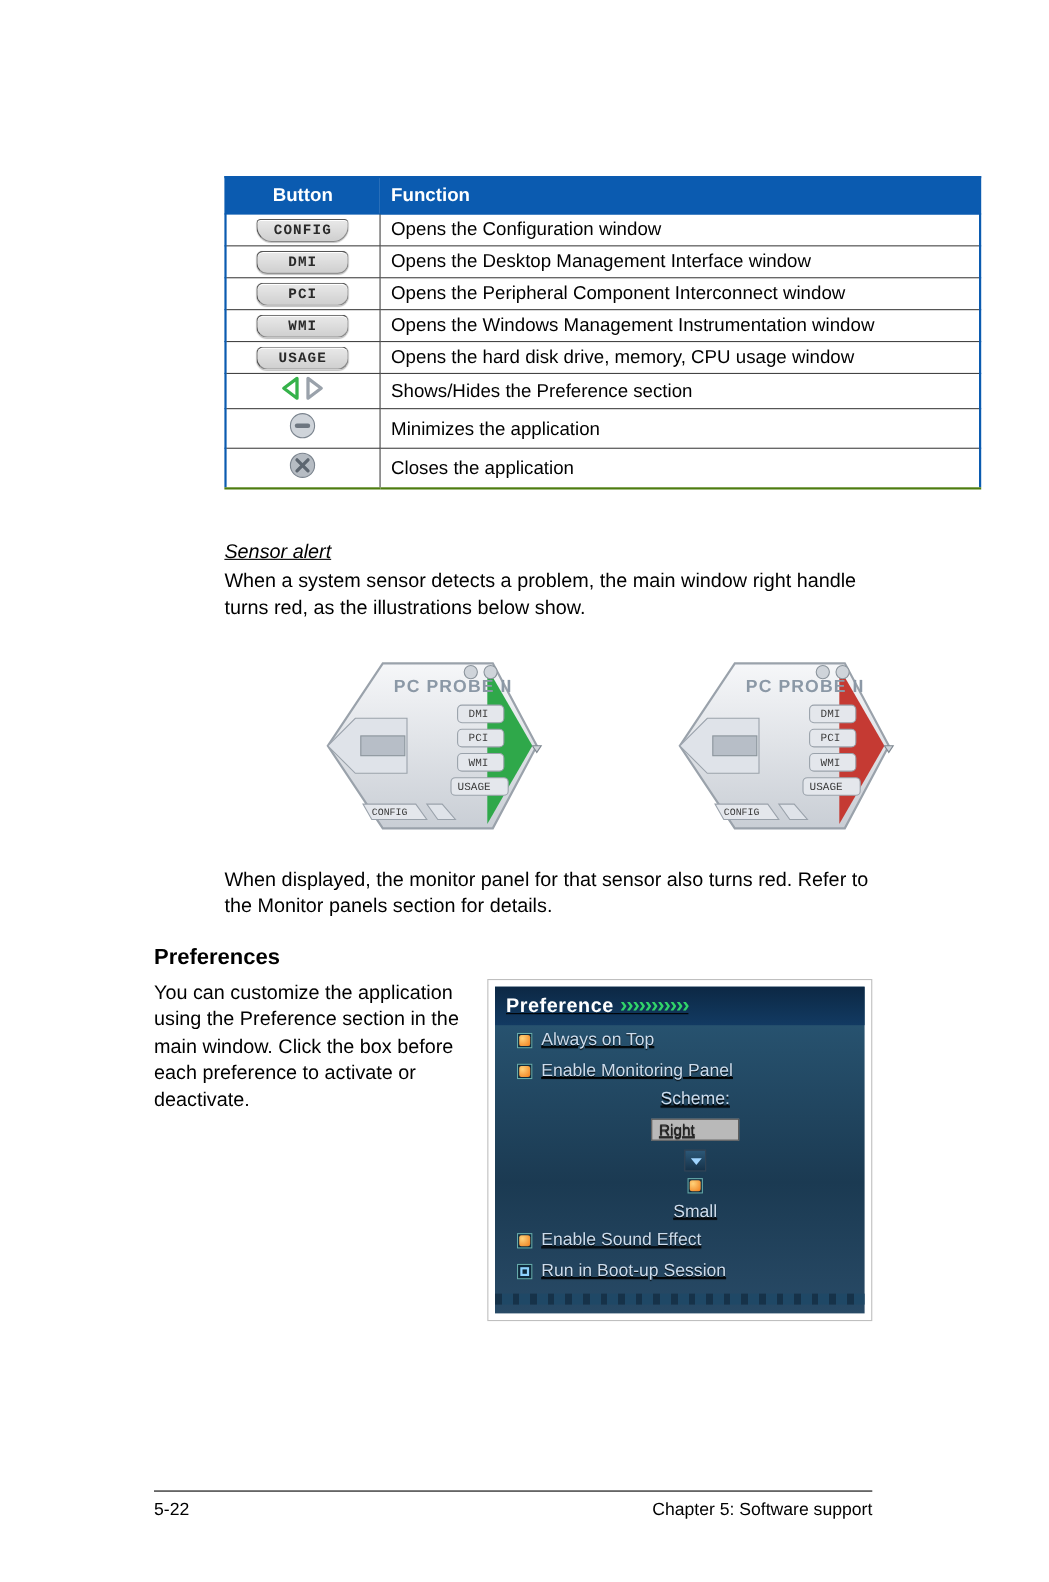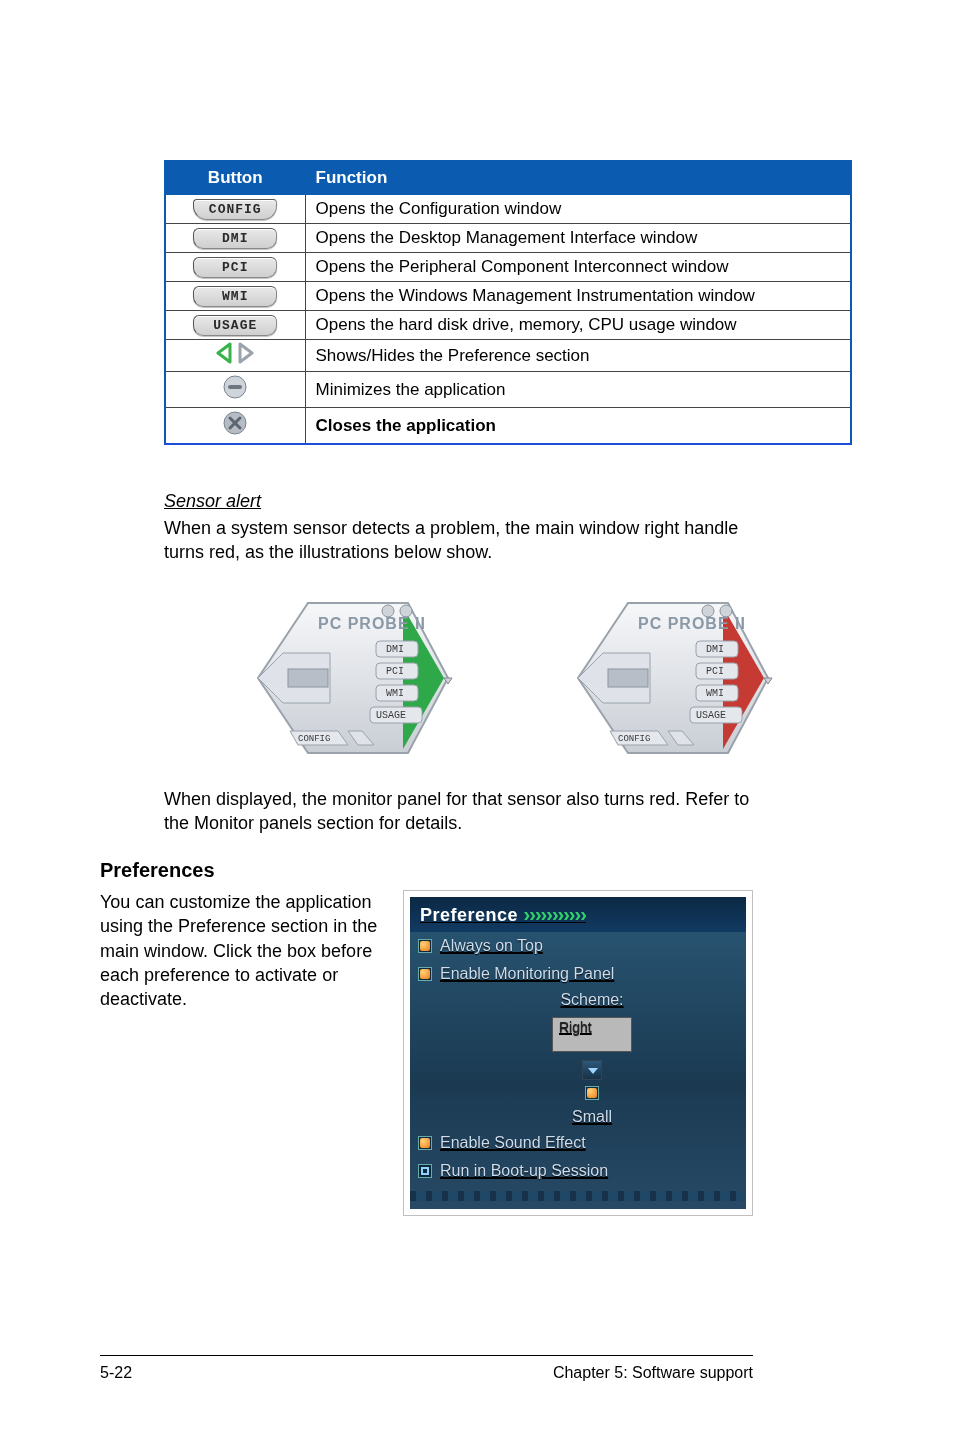--- a/index.html
+++ b/index.html
@@ -1,51 +1,51 @@
 <!DOCTYPE html>
 <html><head>
 <meta charset="utf-8">
 <style>
   * { box-sizing: border-box; margin: 0; padding: 0; }
   html, body { width: 954px; height: 1438px; background: #fff; font-family: Arial, Helvetica, sans-serif; color: #000; }
-  .page { width: 853px; height: 1438px; position: relative; padding: 160px 100px 0 100px; }
+  .page { width: 853px; height: 1438px; position: relative; padding: 160px 100px 0 100px; margin-left: 40px; }
   .content { margin-left: 64px; }
 
   table.btn-table { border-collapse: collapse; width: 688px; border: 2px solid #0b5bb0; }
   table.btn-table th { background: #0b5bb0; color: #fff; font-weight: bold; text-align: left; padding: 6px 10px; font-size: 17px; border: 1px solid #0b5bb0; }
   table.btn-table th.col-btn { width: 140px; text-align: center; }
   table.btn-table td { border: 1px solid #444; padding: 4px 10px; font-size: 17px; vertical-align: middle; }
   table.btn-table td.col-btn { text-align: center; padding: 2px; background: #fff; }
-  table.btn-table tr:last-child td { border-bottom: 2px solid #1d4ed8; font-weight: bold; }
+  table.btn-table tr:last-child td { border-bottom: 2px solid #4d7c0f; }
 
   .chip { display:inline-block; min-width:84px; padding:2px 10px; border:1px solid #888; border-top-color:#555; border-left-color:#555; border-radius:6px 6px 10px 10px; background:linear-gradient(#e9e9e9,#cfcfcf); font-family:"Courier New",monospace; font-weight:bold; font-size:13px; letter-spacing:1px; color:#2a2a2a; box-shadow:inset 0 1px 0 #fff,0 1px 1px rgba(0,0,0,.25); }
   .chip.tab { border-radius:4px 4px 14px 14px; }
 
   .report-icon svg { filter: drop-shadow(0 1px 1px rgba(0,0,0,.3)); }
 
   .sensor-heading { margin-top: 46px; font-size: 18px; font-style: italic; text-decoration: underline; }
   .para { font-size: 18px; line-height: 1.35; margin-top: 4px; }
 
   .hex-row { display:flex; gap:60px; margin: 18px 0 10px 34px; }
   .hex-wrap { width:260px; height:190px; position:relative; }
 
   .pref-heading { font-size: 20px; font-weight: bold; margin-top: 24px; }
   .pref-row { display:flex; gap:20px; margin-top:8px; align-items:flex-start; }
   .pref-text { flex:1; font-size:18px; line-height:1.35; }
 
   .pref-panel { width:350px; border:1px solid #bfbfbf; background:#fff; padding:6px;text-decoration:underline; }
   .pref-panel-inner { background:linear-gradient(#2a5876,#1b3a52 60%,#284a66); padding:0 0 8px 0; }
   .pref-title-bar { background:linear-gradient(#0c2844,#123a62); color:#fff; font-weight:bold; padding:6px 10px; font-size:18px; letter-spacing:.5px; }
   .pref-title-bar .chev { color:#31d46a; letter-spacing:-1px; font-weight:bold; font-size:20px; }
-  .pref-item { display:flex; align-items:center; gap:8px; padding:5px 8px; color:#cde; font-size:16px; text-shadow:0 1px 1px #000; }
+  .pref-item { display:flex; align-items:center; gap:8px; padding:5px 20px; color:#cde; font-size:16px; text-shadow:0 1px 1px #000; }
   .pref-sub { margin-left:28px; display:flex; align-items:center; gap:8px; padding:3px 12px; color:#cde; font-size:16px; text-shadow:0 1px 1px #000;flex-direction:column;}
   .cb { width:14px; height:14px; display:inline-block; border:1px solid #6aa; background:#0e2a3c; position:relative; }
   .cb.orange::after { content:""; position:absolute; inset:1px; background:radial-gradient(circle at 30% 30%, #ffd27a, #f07d1a); border-radius:2px; }
   .cb.blue::after { content:""; position:absolute; inset:2px; border:2px solid #8fd4ff; }
-  .scheme-field { display:inline-block; background:#b9b9b9; color:#222; font-size:14px; padding:1px 18px 16px 6px; border:1px solid #555; min-width:80px; }
+  .scheme-field { display:inline-block; background:#b9b9b9; color:#222; font-size:14px; padding:1px 18px 1px 6px; border:1px solid #555; min-width:80px; }
   .dd-btn { display:inline-block; width:20px; height:20px; border:1px solid #345; background:linear-gradient(#2c5878,#163249); position:relative; }
   .dd-btn::after { content:""; position:absolute; left:5px; top:7px; border-left:5px solid transparent; border-right:5px solid transparent; border-top:6px solid #9fd4ff; }
   .dots-bar { height:10px; background:repeating-linear-gradient(90deg,#163249 0 6px,#1f4866 6px 16px); margin-top:6px; }
 
   .footer { position:absolute; left:100px; right:100px; bottom:56px; border-top:1px solid #000; padding-top:8px; display:flex; justify-content:space-between; font-size:16px; }
 
   
   .tri-pair { display:inline-flex; gap:2px; align-items:center; }
   .tri-pair svg { display:block; }
 </style>

